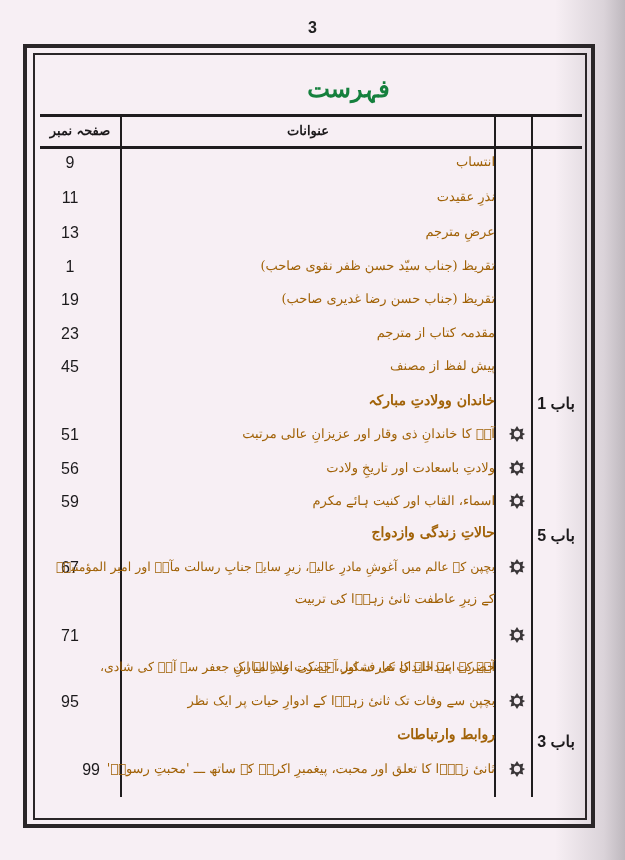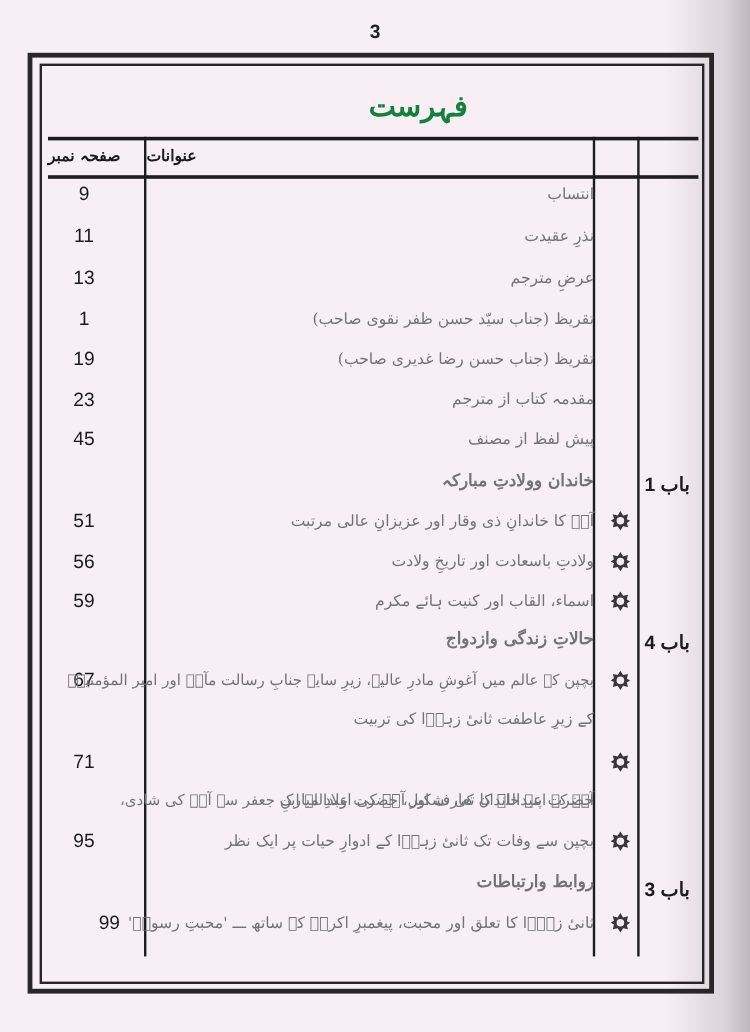--- a/index.html
+++ b/index.html
@@ -66,21 +66,21 @@
     .vline {
       position: absolute;
       width: 2px;
       background: #1f1c1e;
     }
     .header-cell {
       position: absolute;
       top: 116px;
       height: 30px;
       line-height: 30px;
-      text-align: left;
+      text-align: center;
       font-family: "DejaVu Serif", serif;
       font-size: 13px;
       font-weight: bold;
       direction: rtl;
     }
     .page-num {
       position: absolute;
       left: 40px;
       width: 60px;
       text-align: center;
@@ -89,21 +89,21 @@
       color: #1c1a1c;
     }
     .entry {
       position: absolute;
       right: 130px;
       width: 380px;
       direction: rtl;
       text-align: right;
       font-family: "DejaVu Serif", serif;
       font-size: 13px;
-      color: #737373;
+      color: #a16207;
       white-space: nowrap;
     }
     .entry.section {
       right: 130px;
       font-size: 14px;
       font-weight: bold;
     }
     .entry.sub {
       right: 130px;
     }
@@ -189,21 +189,21 @@
 
   <svg class="bullet" style="top:492px;" viewBox="0 0 20 20">
       <polygon points="10,1 12.5,5 17,4 16,8.5 19,10 16,12 17,16 12.5,15 10,19 7.5,15 3,16 4,11.5 1,10 4,8 3,4 7.5,5" fill="#3a3638"></polygon>
       <circle cx="10" cy="10" r="3.5" fill="#f2eaef"></circle>
     </svg>
   <div class="page-num" style="top:493px;">59</div>
   <div class="entry sub" style="top:493px;">اسماء، القاب اور کنیت ہائے مکرم</div>
 </div>
 
 <div>
-  <div class="chapter" style="top:526px;">باب 4</div>
+  <div class="chapter" style="top:526px;">باب 5</div>
   <div class="entry section" style="top:524px;">حالاتِ زندگی وازدواج</div>
 
   <svg class="bullet" style="top:558px;" viewBox="0 0 20 20">
       <polygon points="10,1 12.5,5 17,4 16,8.5 19,10 16,12 17,16 12.5,15 10,19 7.5,15 3,16 4,11.5 1,10 4,8 3,4 7.5,5" fill="#3a3638"></polygon>
       <circle cx="10" cy="10" r="3.5" fill="#f2eaef"></circle>
     </svg>
   <div class="page-num" style="top:559px;">67</div>
   <div class="entry sub" style="top:559px; font-size:12.5px;">بچپن کے عالم میں آغوشِ مادرِ عالیہ، زیرِ سایۂ جنابِ رسالت مآبؐ اور امیر المؤمنینؑ</div>
   <div class="entry sub" style="top:591px;">کے زیرِ عاطفت ثانیٔ زہرؑا کی تربیت</div>
 

